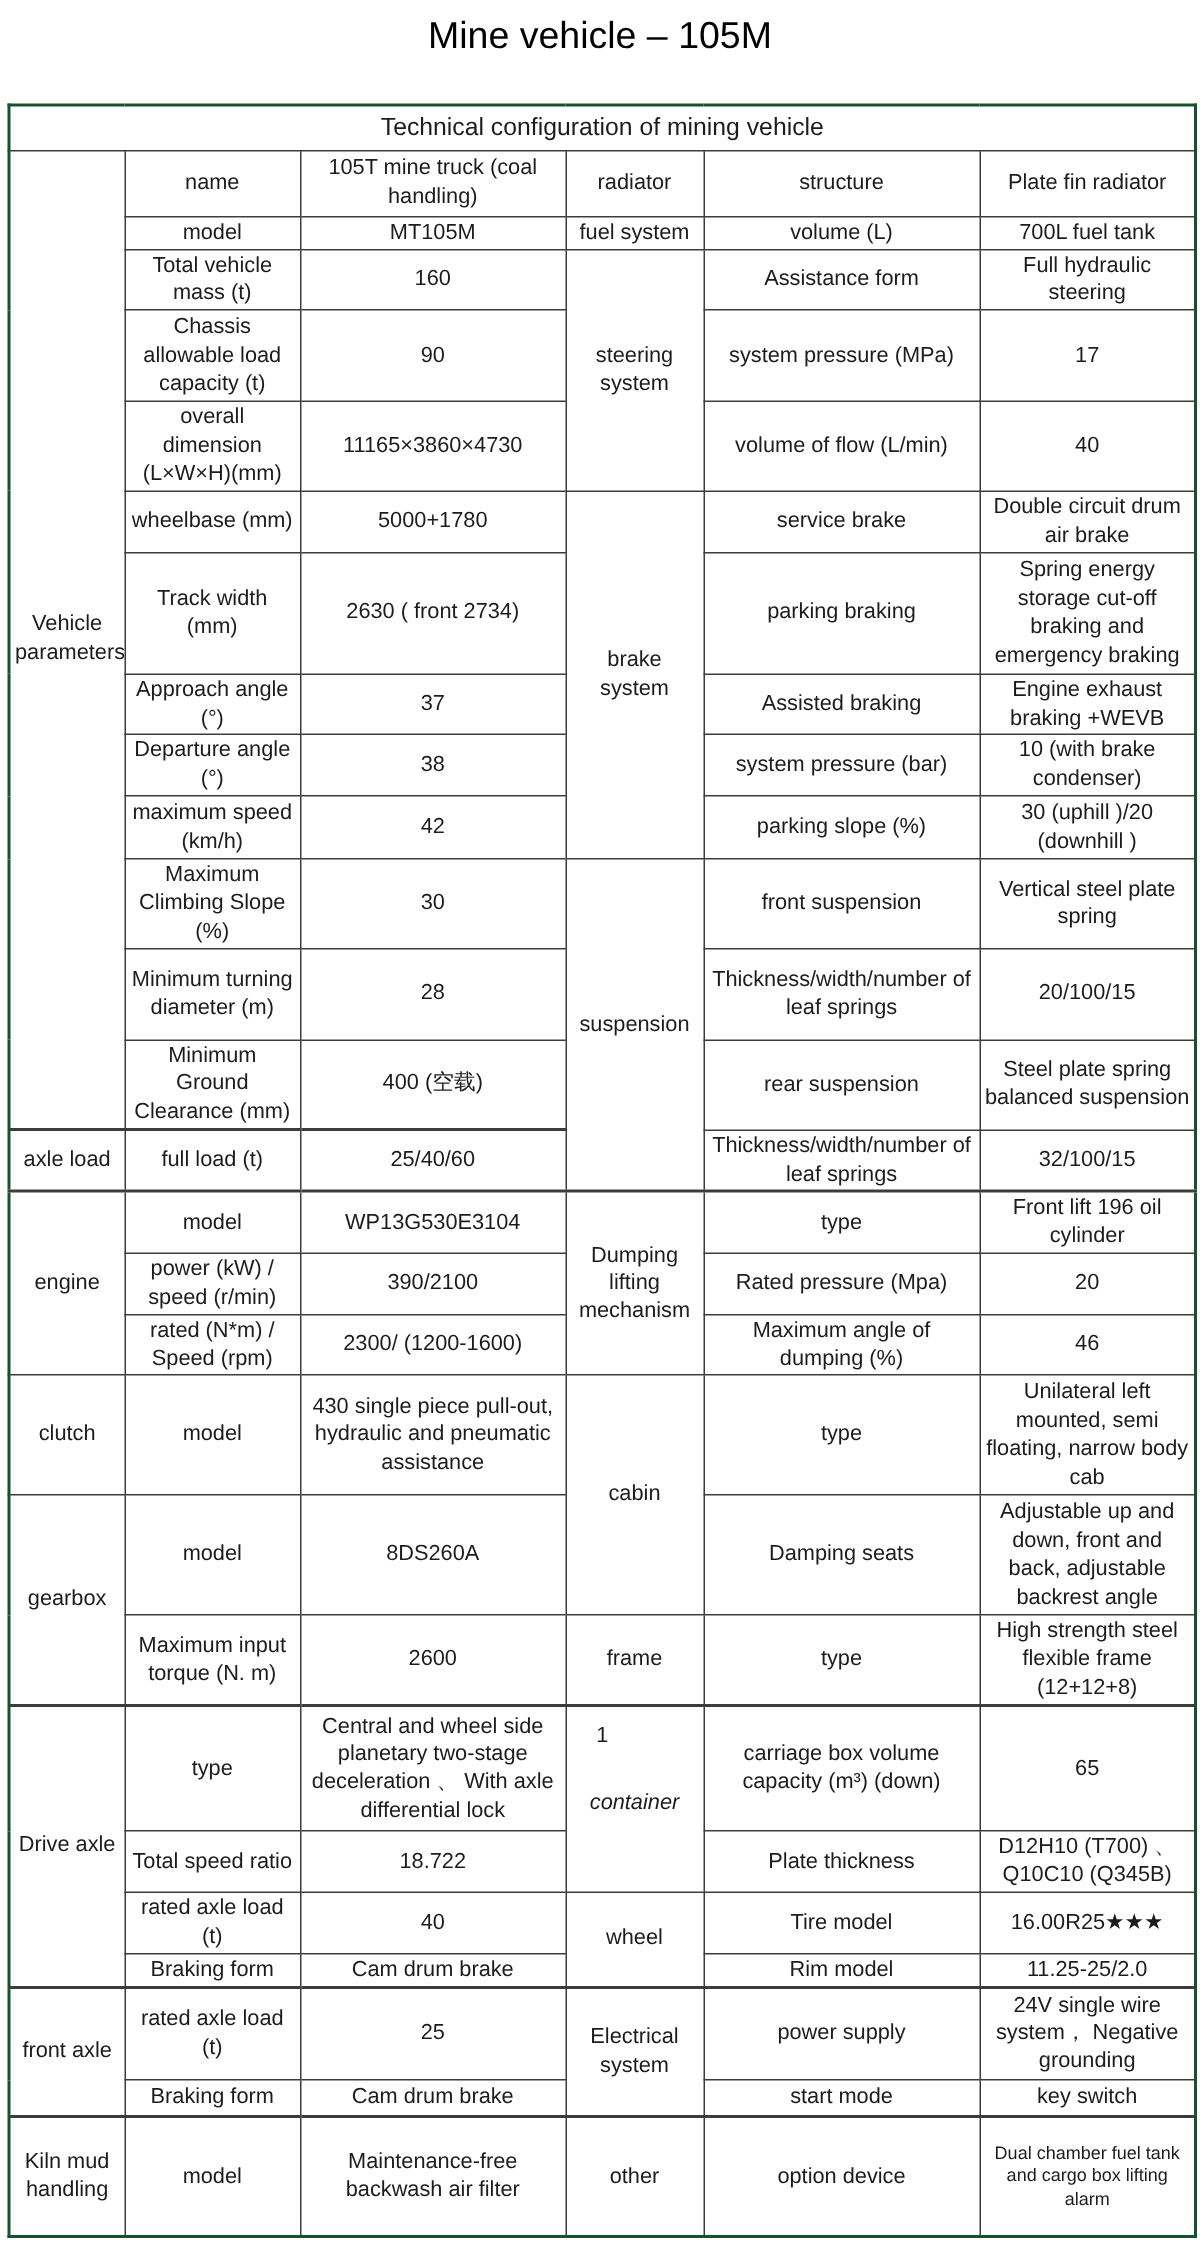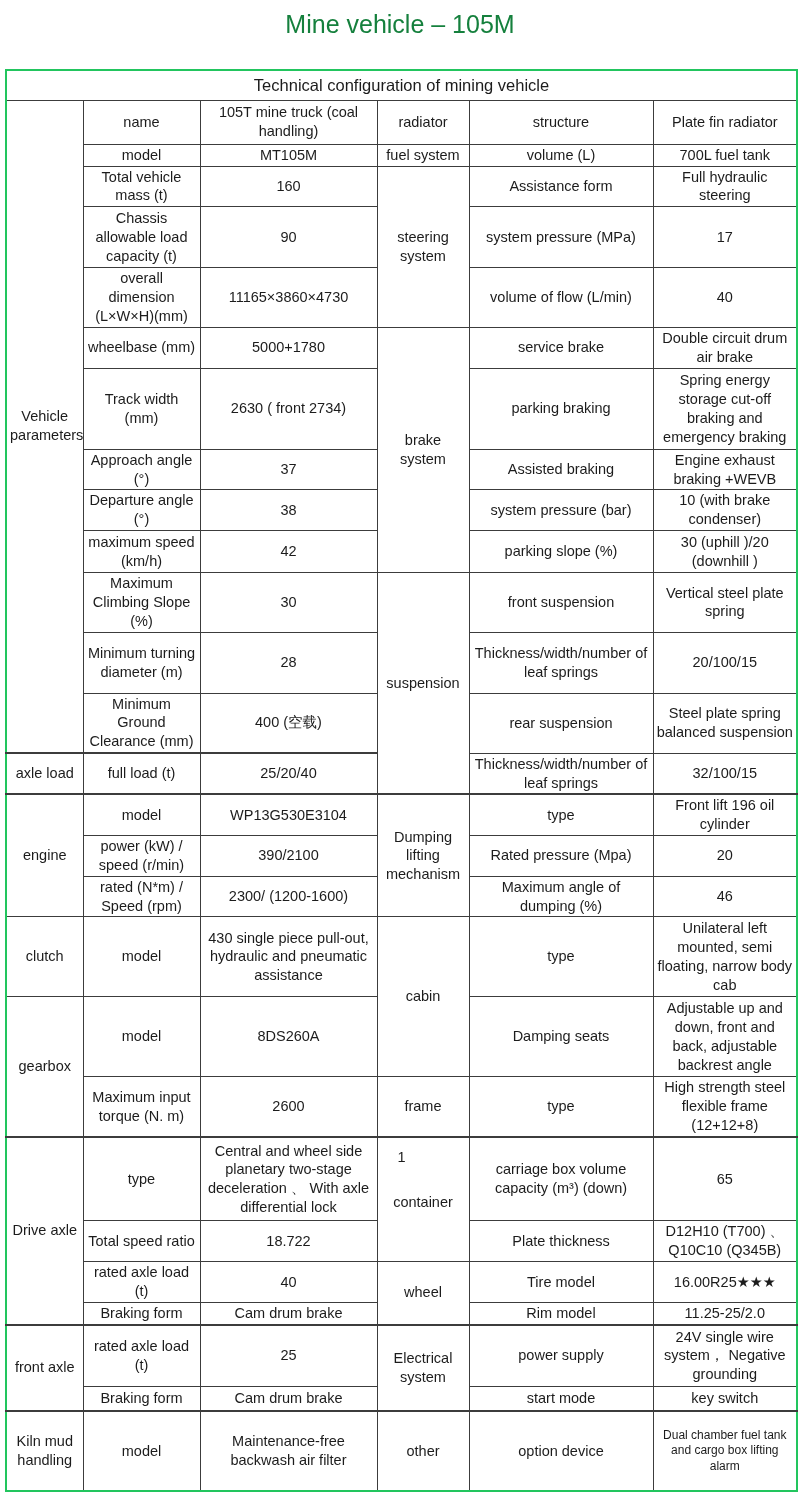--- a/index.html
+++ b/index.html
@@ -8,46 +8,46 @@
     width:800px; height:1500px;
     background:#ffffff;
     font-family:"Liberation Sans", sans-serif;
     color:#1c1c1c;
   }
   .title {
     margin:10px 0 0 0;
     text-align:center;
     font-size:25px;
     font-weight:400;
-    color:#15803d;
+    color:#000000;
   }
   table.spec {
     border-collapse:collapse;
     table-layout:fixed;
     width:791px;
     margin:30px 0 0 5px;
-    border:2px solid #22c55e;
+    border:2px solid #14532d;
   }
   td {
     border:1px solid #3c3c3c;
     text-align:center;
     vertical-align:middle;
     font-size:14.5px;
     line-height:1.3;
     padding:1px 3px;
     overflow:hidden;
   }
   tr.caption td { font-size:16.5px; }
   tr.sect td { border-top-width:2px; }
   td.sect { border-top-width:2px; }
   td.small { font-size:12px; line-height:1.3; padding:16px 2px; }
   td.container-td { vertical-align:top; padding:0; }
   .container-inner { display:block; width:100%; }
   .container-prefix { display:block; text-align:left; padding:10px 0 0 20px; }
-  .container-label { display:block; text-align:center; margin-top:26px; }
+  .container-label { display:block; text-align:center; margin-top:26px;font-style:italic; }
 </style>
 </head>
 <body>
 
 <h1 class="title">Mine vehicle – 105M</h1>
 
 <table class="spec">
   <colgroup>
     <col style="width:77px">
       <col style="width:117px">
@@ -155,21 +155,21 @@
   <tr style="height:59px">
     <td>Minimum Ground Clearance  (mm)</td>
     <td>400 (空载)</td>
     <td>rear suspension</td>
     <td>Steel plate spring balanced suspension</td>
   </tr>
 
   <tr style="height:40px">
     <td class="sect">axle load</td>
     <td class="sect">full load (t)</td>
-    <td class="sect">25/20/40</td>
+    <td class="sect">25/40/60</td>
     <td>Thickness/width/number of leaf springs</td>
     <td>32/100/15</td>
   </tr>
 
   <tr class="sect" style="height:40px">
     <td rowspan="3">engine</td>
     <td>model</td>
     <td>WP13G530E3104</td>
     <td rowspan="3">Dumping lifting mechanism</td>
     <td>type</td>

